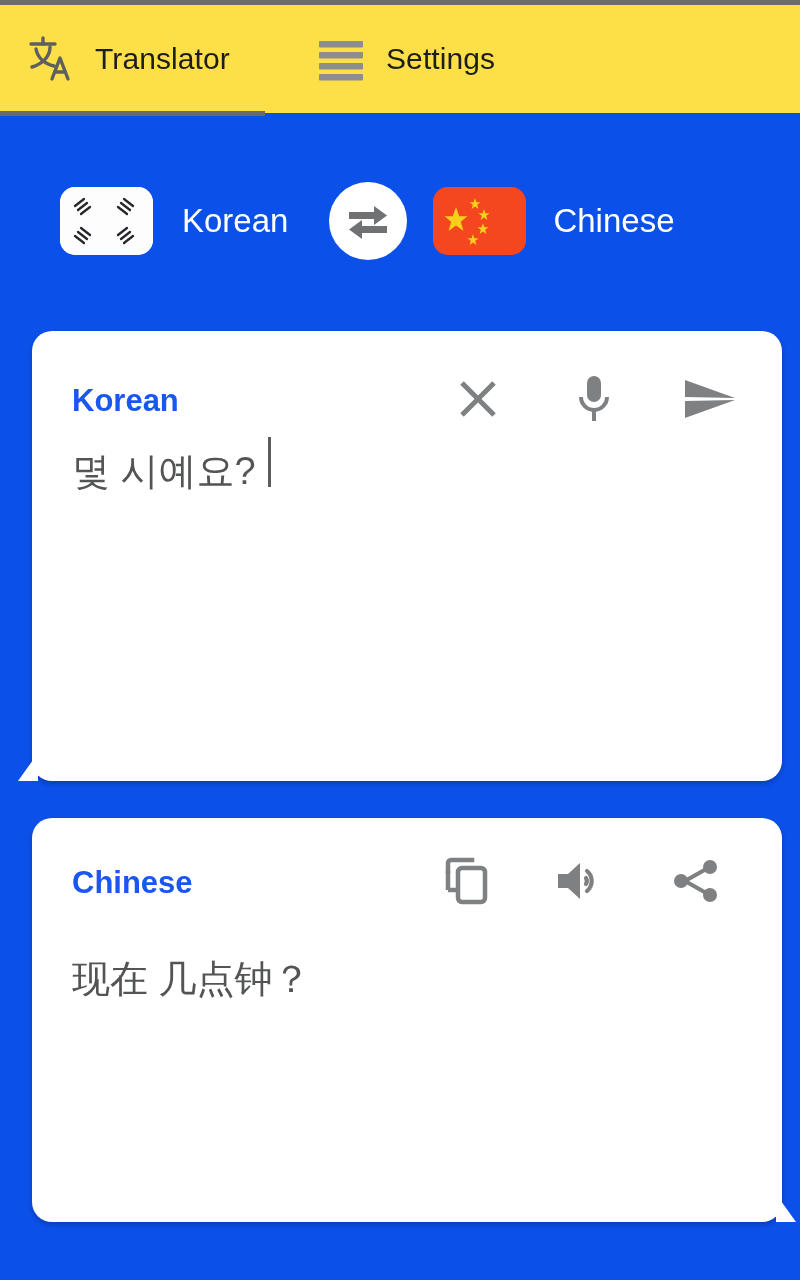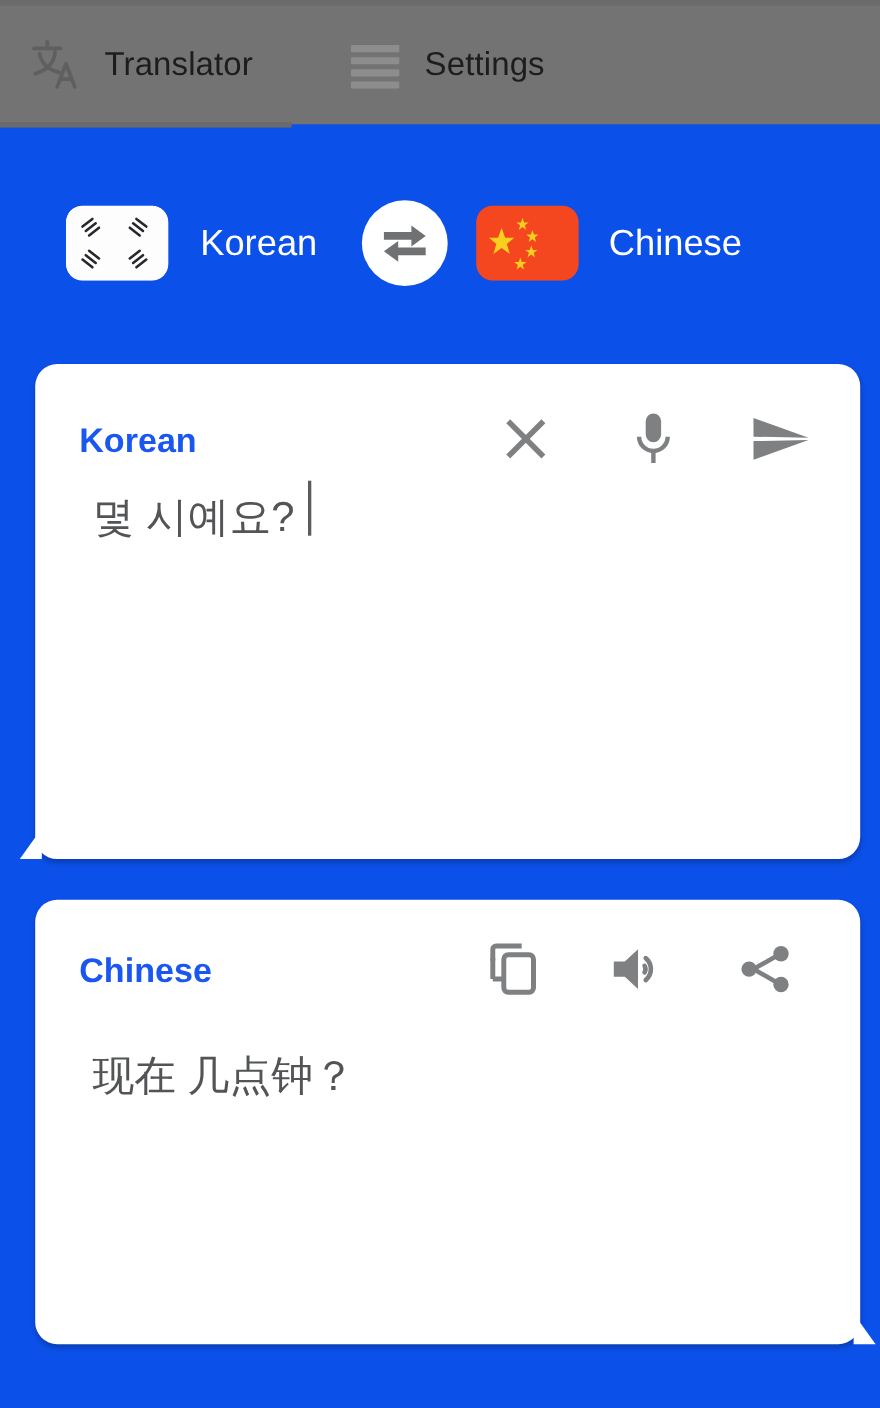--- a/index.html
+++ b/index.html
@@ -13,21 +13,21 @@
   #app {
     position: relative;
     width: 800px; height: 1280px;
     background: #0c50ea;
   }
 
   
   .tabbar {
     position: absolute; left: 0; top: 0;
     width: 800px; height: 113px;
-    background: #737373;
+    background: #fde047;
     border-top: 5px solid #6b6b6b;
     display: flex;
     align-items: center;
   }
   .tab {
     display: flex;
     align-items: center;
     height: 100%;
     position: relative;
   }
@@ -134,21 +134,21 @@
     display: flex; align-items: center;
   }
   .card-input .card-actions  { gap: 64px; padding-top: 28px; padding-right: 8px; }
   .card-output .card-actions { gap: 63px; padding-top: 18px; padding-right: 22px; }
   .iconbtn {
     width: 52px; height: 52px;
     display: flex; align-items: center; justify-content: center;
   }
 
   .card-body {
-    padding: 0 52px;
+    padding: 0 40px;
     position: relative;
   }
   .body-text {
     font-size: 38px;
     color: #525455;
     line-height: 1.25;
     white-space: nowrap;
     display: inline-block;
     vertical-align: middle;
   }

